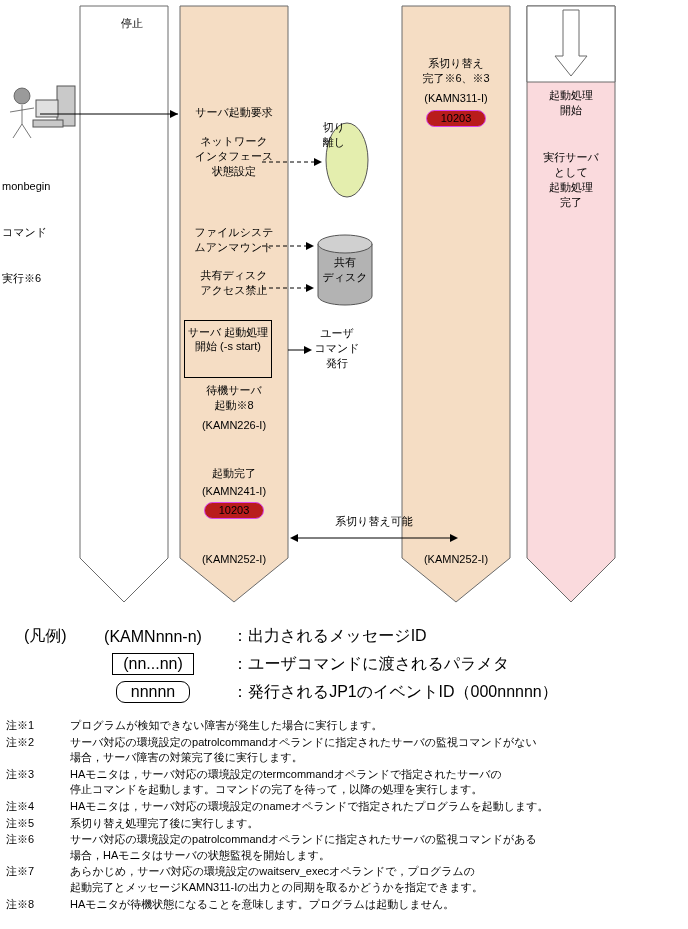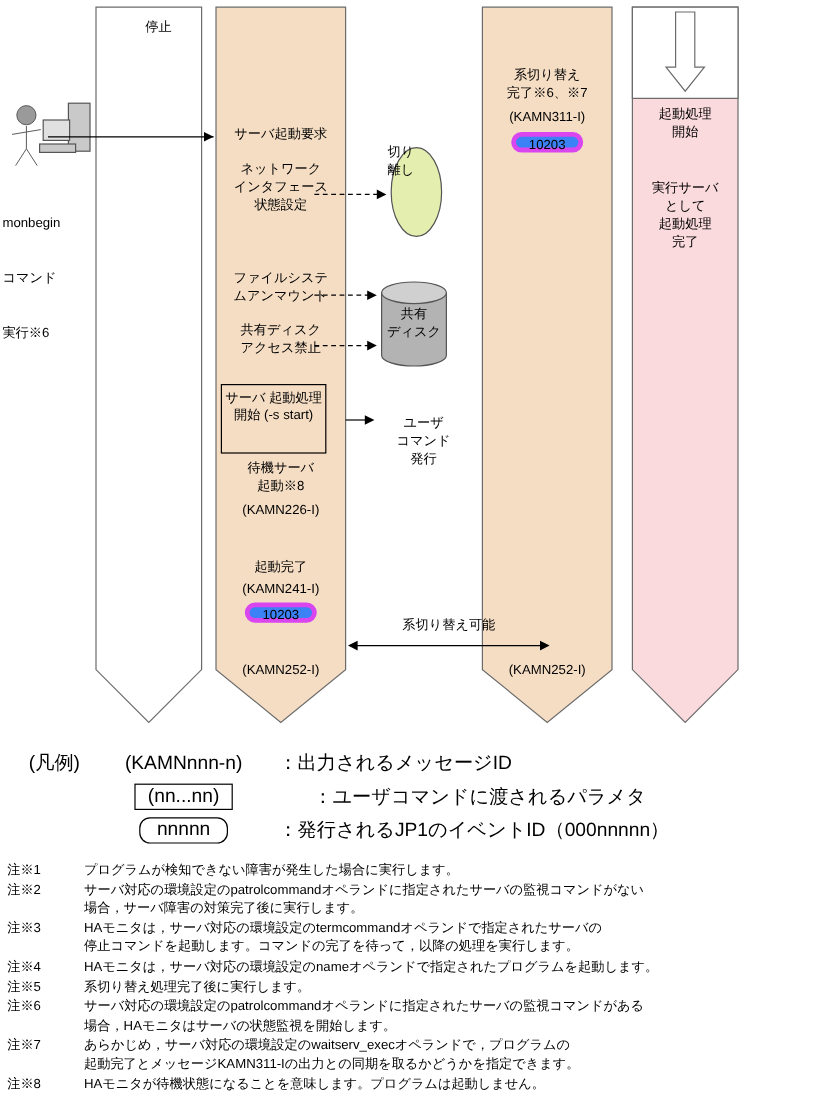--- a/index.html
+++ b/index.html
@@ -20,23 +20,23 @@
   .msgbox{
     position:absolute;
     border:1px solid #000;
     background:transparent;
     text-align:center;
     line-height:1.3;
     box-sizing:border-box;
   }
   .pillbox{
     position:absolute;
-    border:4px solid #d946ef;
+    border:1px solid #d946ef;
     border-radius:9px;
-    background:#3b82f6;
+    background:#b91c1c;
     text-align:center;
     box-sizing:border-box;
   }
 
   .legend{position:absolute;left:24px;top:626px;width:660px;font-size:16px;}
   .legend-row{display:flex;align-items:center;margin-bottom:6px;}
   .legend-key{width:150px;text-align:center;}
   .legend-key .boxed{border:1px solid #000;padding:1px 10px;display:inline-block;}
   .legend-key .pill{border:1px solid #000;border-radius:9px;padding:1px 14px;display:inline-block;background:#fff;}
   .legend-desc{margin-left:4px;}
@@ -134,48 +134,48 @@
   <div class="txt" style="left:178px;top:484px;width:112px;">(KAMN241-I)</div>
   <div class="pillbox" style="left:204px;top:502px;width:60px;height:17px;padding-top:1px;">
     <span>10203</span>
   </div>
   <div class="txt" style="left:178px;top:552px;width:112px;">(KAMN252-I)</div>
 
   <div class="txt" style="left:288px;top:120px;width:44px;padding-left:24px;">切り
 離し</div>
   <div class="txt" style="left:318px;top:255px;width:54px;">共有
 ディスク</div>
-  <div class="txt" style="left:320px;top:326px;width:66px;margin-top:20px;">ユーザ
+  <div class="txt" style="left:304px;top:326px;width:66px;">ユーザ
 コマンド
 発行</div>
   <div class="txt" style="left:290px;top:514px;width:168px;">系切り替え可能</div>
 
   <div class="txt" style="left:398px;top:56px;width:116px;">系切り替え
-完了※6、※7</div>
+完了※6、※3</div>
   <div class="txt" style="left:398px;top:91px;width:116px;">(KAMN311-I)</div>
   <div class="pillbox" style="left:426px;top:110px;width:60px;height:17px;padding-top:1px;">
     <span>10203</span>
   </div>
   <div class="txt" style="left:398px;top:552px;width:116px;">(KAMN252-I)</div>
 
   <div class="txt" style="left:525px;top:88px;width:92px;">起動処理
 開始</div>
   <div class="txt" style="left:525px;top:150px;width:92px;">実行サーバ
 として
 起動処理
 完了</div>
 </div>
 
 <div class="legend">
   <div class="legend-row">
     <span style="width:54px;display:inline-block;">(凡例)</span>
     <span class="legend-key">(KAMNnnn-n)</span>
     <span class="legend-desc">：出力されるメッセージID</span>
   </div>
-  <div class="legend-row" style="margin-left:54px;gap:29px;">
+  <div class="legend-row" style="margin-left:54px;">
     <span class="legend-key"><span class="boxed">(nn...nn)</span></span>
     <span class="legend-desc">：ユーザコマンドに渡されるパラメタ</span>
   </div>
   <div class="legend-row" style="margin-left:54px;">
     <span class="legend-key"><span class="pill">nnnnn</span></span>
     <span class="legend-desc">：発行されるJP1のイベントID（000nnnnn）</span>
   </div>
 </div>
 
 <div class="notes">

